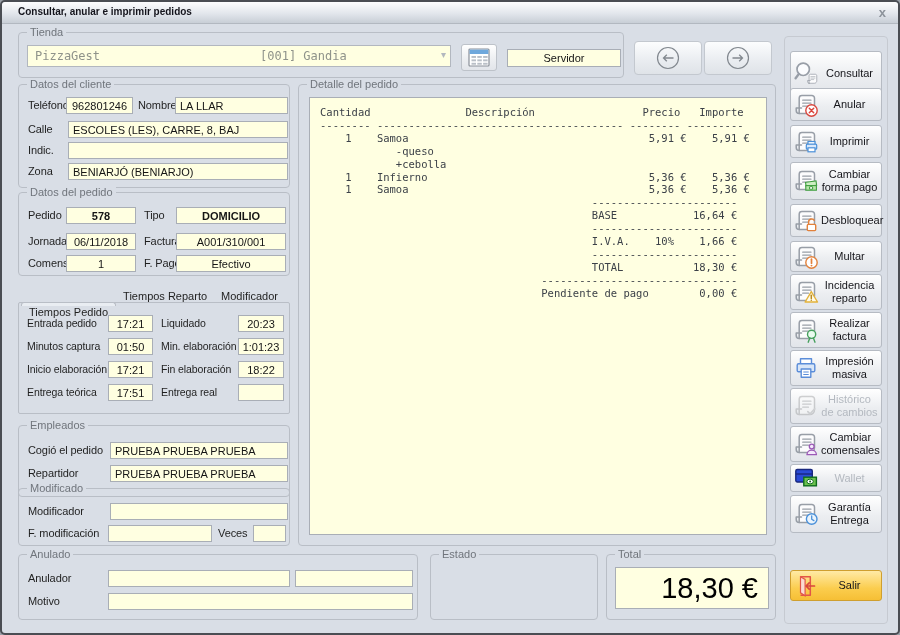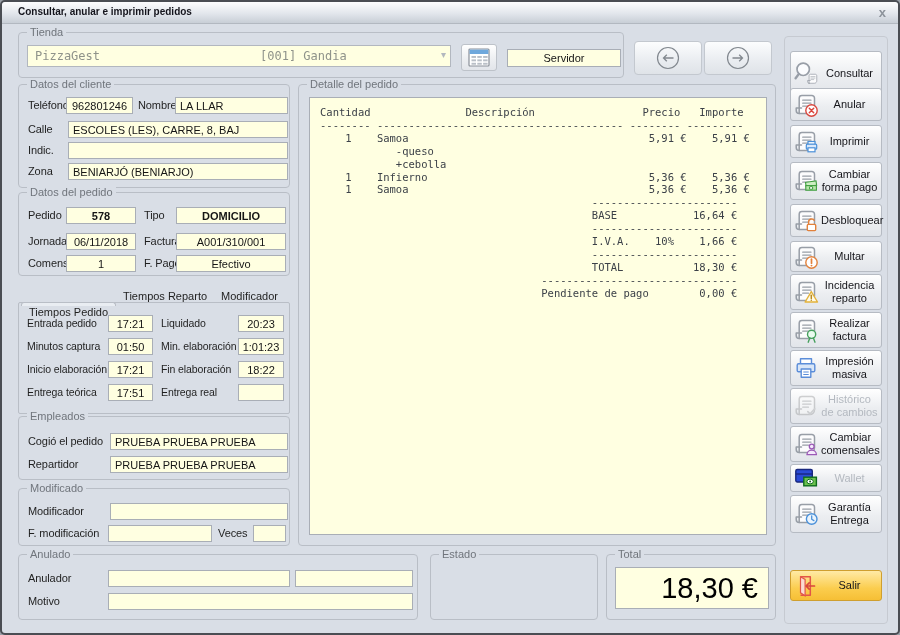--- a/index.html
+++ b/index.html
@@ -154,21 +154,21 @@
       <div class="fld center" style="left:89px;top:58px;width:45px">17:21</div>
       <span class="lbl" style="left:142px;top:58px;font-size:10.5px">Fin elaboración</span>
       <div class="fld center" style="left:219px;top:58px;width:46px">18:22</div>
       <span class="lbl" style="left:8px;top:81px;font-size:10.5px">Entrega teórica</span>
       <div class="fld center" style="left:89px;top:81px;width:45px">17:51</div>
       <span class="lbl" style="left:142px;top:81px;font-size:10.5px">Entrega real</span>
       <div class="fld center" style="left:219px;top:81px;width:46px"></div>
     </div>
   </div>
 
-  <div class="grp" style="left:16px;top:414px;width:272px;height:64px">
+  <div class="grp" style="left:16px;top:423px;width:272px;height:72px">
     <span class="grplbl">Empleados</span>
     <span class="lbl" style="left:9px;top:16px">Cogió el pedido</span>
     <div class="fld" style="left:91px;top:16px;width:178px">PRUEBA PRUEBA PRUEBA</div>
     <span class="lbl" style="left:9px;top:39px">Repartidor</span>
     <div class="fld" style="left:91px;top:39px;width:178px">PRUEBA PRUEBA PRUEBA</div>
   </div>
 
   <div class="grp" style="left:16px;top:486px;width:272px;height:58px">
     <span class="grplbl">Modificado</span>
     <span class="lbl" style="left:9px;top:14px">Modificador</span>

